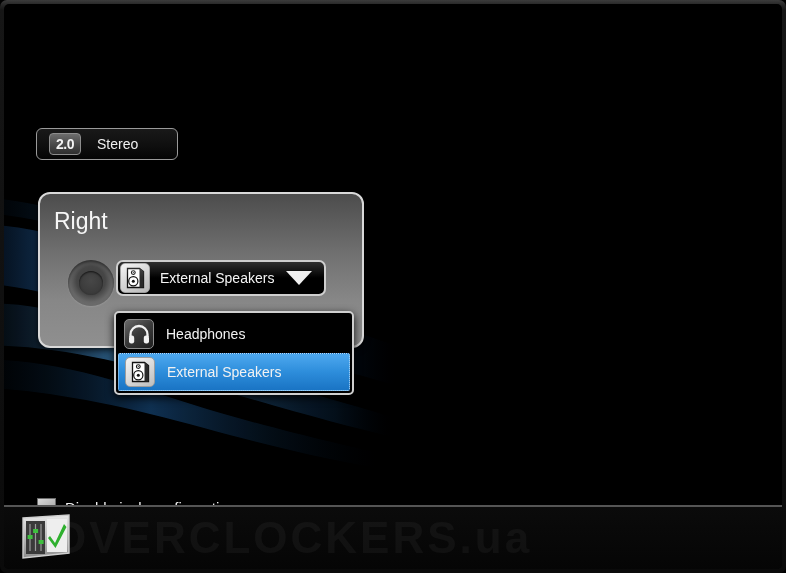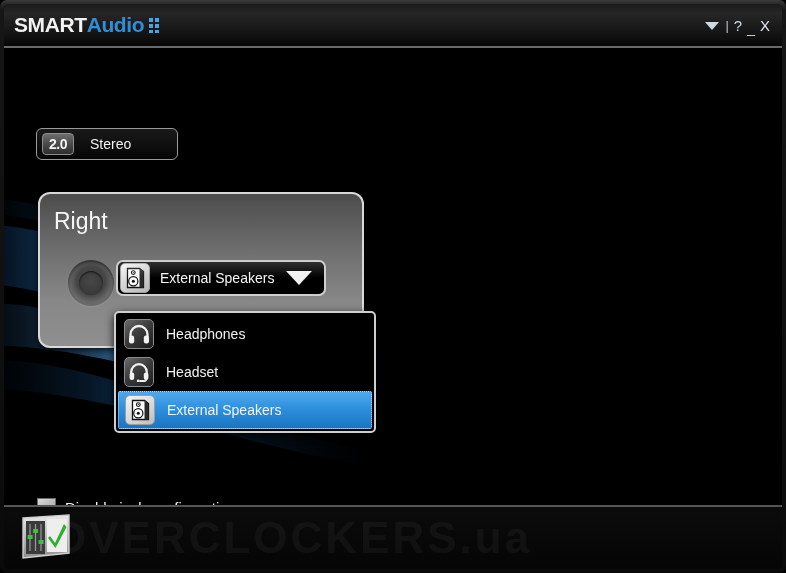--- a/index.html
+++ b/index.html
@@ -115,21 +115,21 @@
   
   .stereo-badge {
     position: absolute;
     left: 32px; top: 80px;
     width: 142px; height: 32px;
     border: 1px solid #9a9a9a;
     border-radius: 6px;
     background: linear-gradient(180deg,#191919 0%,#101010 50%,#050505 100%);
     display: flex;
     align-items: center;
-    padding-left: 5px;
+    padding-left: 12px;
   }
   .stereo-num {
     width: 32px; height: 22px;
     border-radius: 4px;
     background: linear-gradient(180deg,#6d6d6d 0%,#4a4a4a 50%,#2e2e2e 100%);
     border: 1px solid #8d8d8d;
     color: #f3f3f3;
     font-size: 14px;
     font-weight: bold;
     display: flex;
@@ -219,21 +219,21 @@
     margin-right: 12px;
     border-left: 13px solid transparent;
     border-right: 13px solid transparent;
     border-top: 14px solid #f0f0f0;
   }
 
   
   .dd-list {
     position: absolute;
     left: 110px; top: 263px;
-    width: 262px;
+    width: 240px;
     background: #000;
     border: 2px solid #cfcfcf;
     border-radius: 5px;
     padding: 2px;
     z-index: 20;
     box-shadow: 0 3px 9px rgba(0,0,0,.9);
   }
   .dd-item {
     height: 38px;
     display: flex;
@@ -326,42 +326,20 @@
     font-family: "Liberation Sans", sans-serif;
   }
 </style>
 </head>
 <body>
 
 <div id="app">
   <div class="frame-outer">
     <div class="frame-inner">
 
-      <div class="titlebar">
-        <div class="logo">
-          <span class="smart">SMART</span>
-            <span class="audio">Audio</span>
-          <span class="logo-bars">
-            <i></i>
-              <i></i>
-              <i></i>
-              <i></i>
-              <i></i>
-              <i></i>
-          </span>
-        </div>
-
-        <div class="wincontrols">
-          <span class="tri-down"></span>
-          <span class="wc-bar">|</span>
-          <span class="wc-q">?</span>
-          <span class="wc-min">_</span>
-          <span class="wc-x">X</span>
-        </div>
-      </div>
 
       <div class="content">
 
         <svg class="waves" viewBox="0 0 430 300">
           <defs>
             <linearGradient id="wg1" x1="0" y1="0" x2="1" y2="0">
               <stop offset="0%" stop-color="#0a2a52" stop-opacity="0"></stop>
               <stop offset="35%" stop-color="#2b6fb5" stop-opacity=".85"></stop>
               <stop offset="75%" stop-color="#1a4f8c" stop-opacity=".45"></stop>
               <stop offset="100%" stop-color="#000814" stop-opacity="0"></stop>
@@ -415,32 +393,20 @@
             <div class="dd-item-icon icon-dark">
               <svg width="22" height="20" viewBox="0 0 22 20">
                 <path d="M2.5 13 V10.5 A8.5 8.5 0 0 1 19.5 10.5 V13" fill="none" stroke="#f2f2f2" stroke-width="2.3"></path>
                 <rect x="1" y="11.5" width="5.2" height="8" rx="2.2" fill="#f2f2f2"></rect>
                 <rect x="15.8" y="11.5" width="5.2" height="8" rx="2.2" fill="#f2f2f2"></rect>
               </svg>
             </div>
             <div class="dd-item-label">Headphones</div>
           </div>
 
-          <div class="dd-item">
-            <div class="dd-item-icon icon-dark">
-              <svg width="22" height="20" viewBox="0 0 22 20">
-                <path d="M3.2 12 V10 A7.8 7.8 0 0 1 18.8 10 V12" fill="none" stroke="#f2f2f2" stroke-width="2.2"></path>
-                <rect x="1.6" y="10.5" width="4.6" height="7.4" rx="2" fill="#f2f2f2"></rect>
-                <rect x="15.8" y="10.5" width="4.6" height="7.4" rx="2" fill="#f2f2f2"></rect>
-                <path d="M18 17.6 V18.2 A2.4 2.4 0 0 1 15.6 19 H11.4" fill="none" stroke="#f2f2f2" stroke-width="1.8"></path>
-                <circle cx="10.2" cy="19" r="1.4" fill="#f2f2f2"></circle>
-              </svg>
-            </div>
-            <div class="dd-item-label">Headset</div>
-          </div>
 
           <div class="dd-item selected">
             <div class="dd-item-icon icon-light">
               <svg width="19" height="22" viewBox="0 0 19 22">
                 <path d="M1.5 1.5 h12 l4 3 v16 h-16 z" fill="#ffffff" stroke="#111" stroke-width="1.3"></path>
                 <path d="M13.5 1.5 l4 3 v16 l-4 0 z" fill="#2a2a2a"></path>
                 <circle cx="7.3" cy="5.6" r="1.9" fill="#fff" stroke="#111" stroke-width="1.1"></circle>
                 <circle cx="7.3" cy="5.6" r=".6" fill="#111"></circle>
                 <circle cx="7.3" cy="14.2" r="4.6" fill="#fff" stroke="#111" stroke-width="1.2"></circle>
                 <circle cx="7.3" cy="14.2" r="1.5" fill="#111"></circle>

